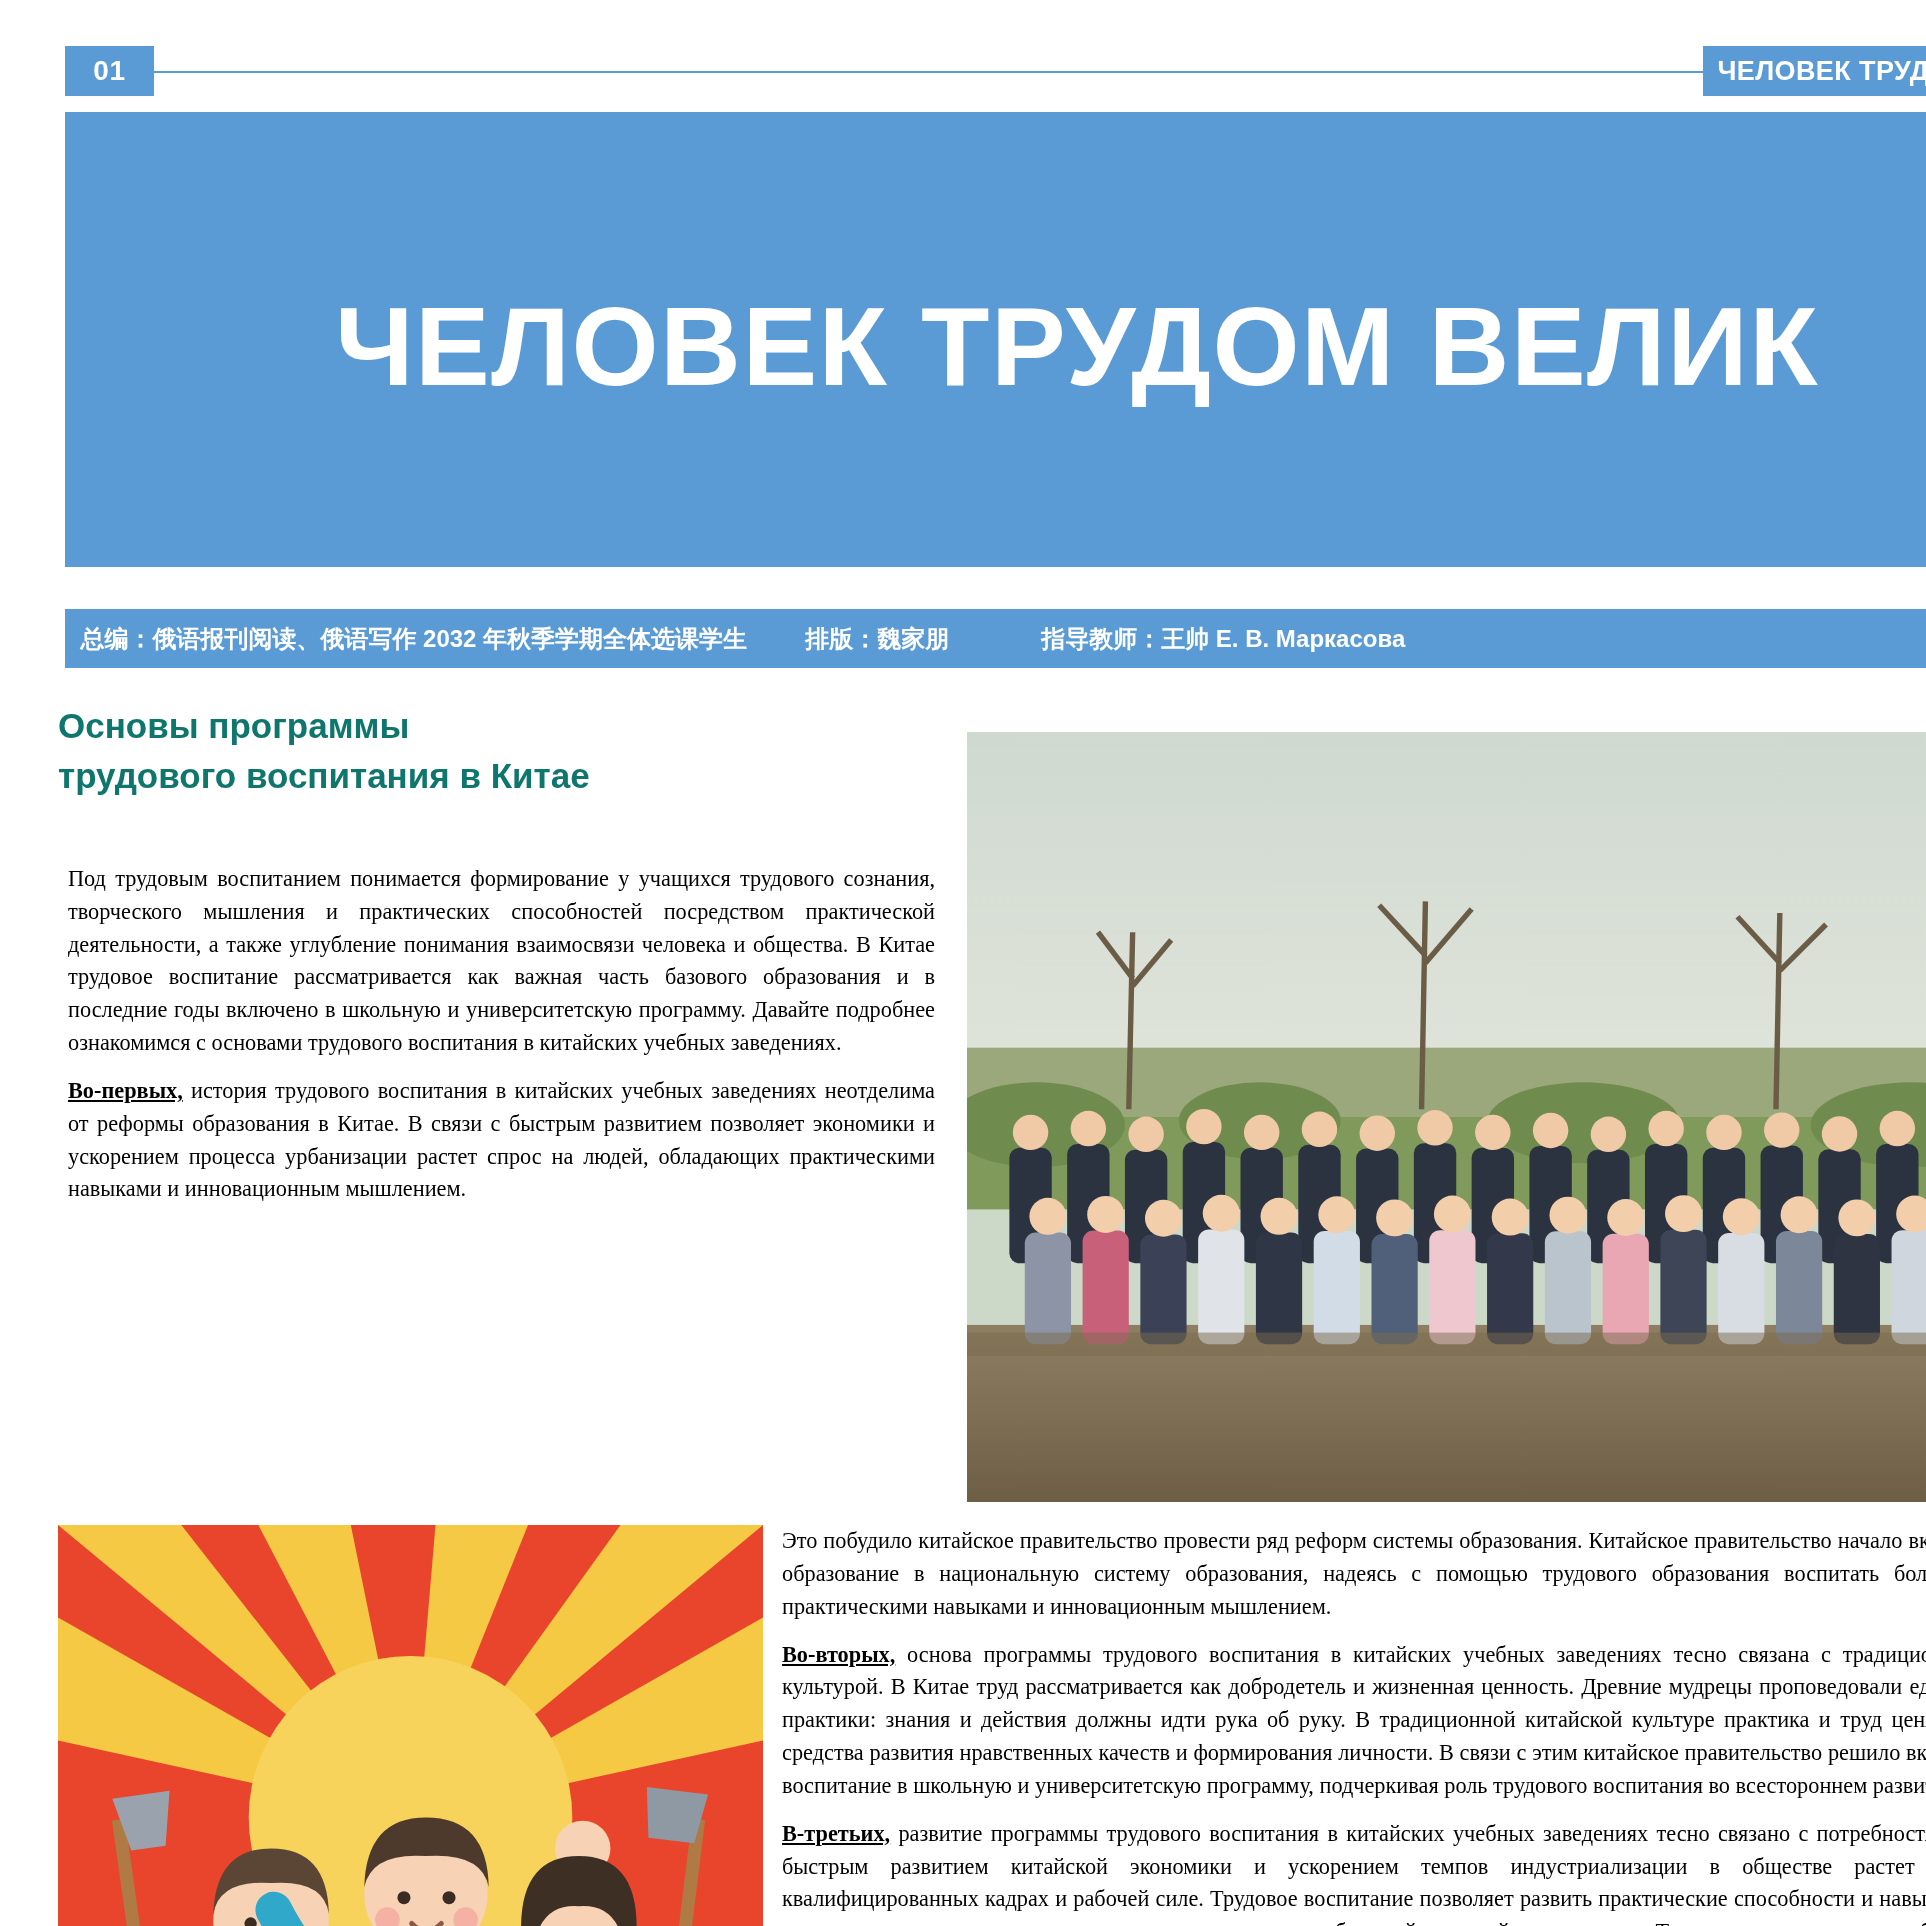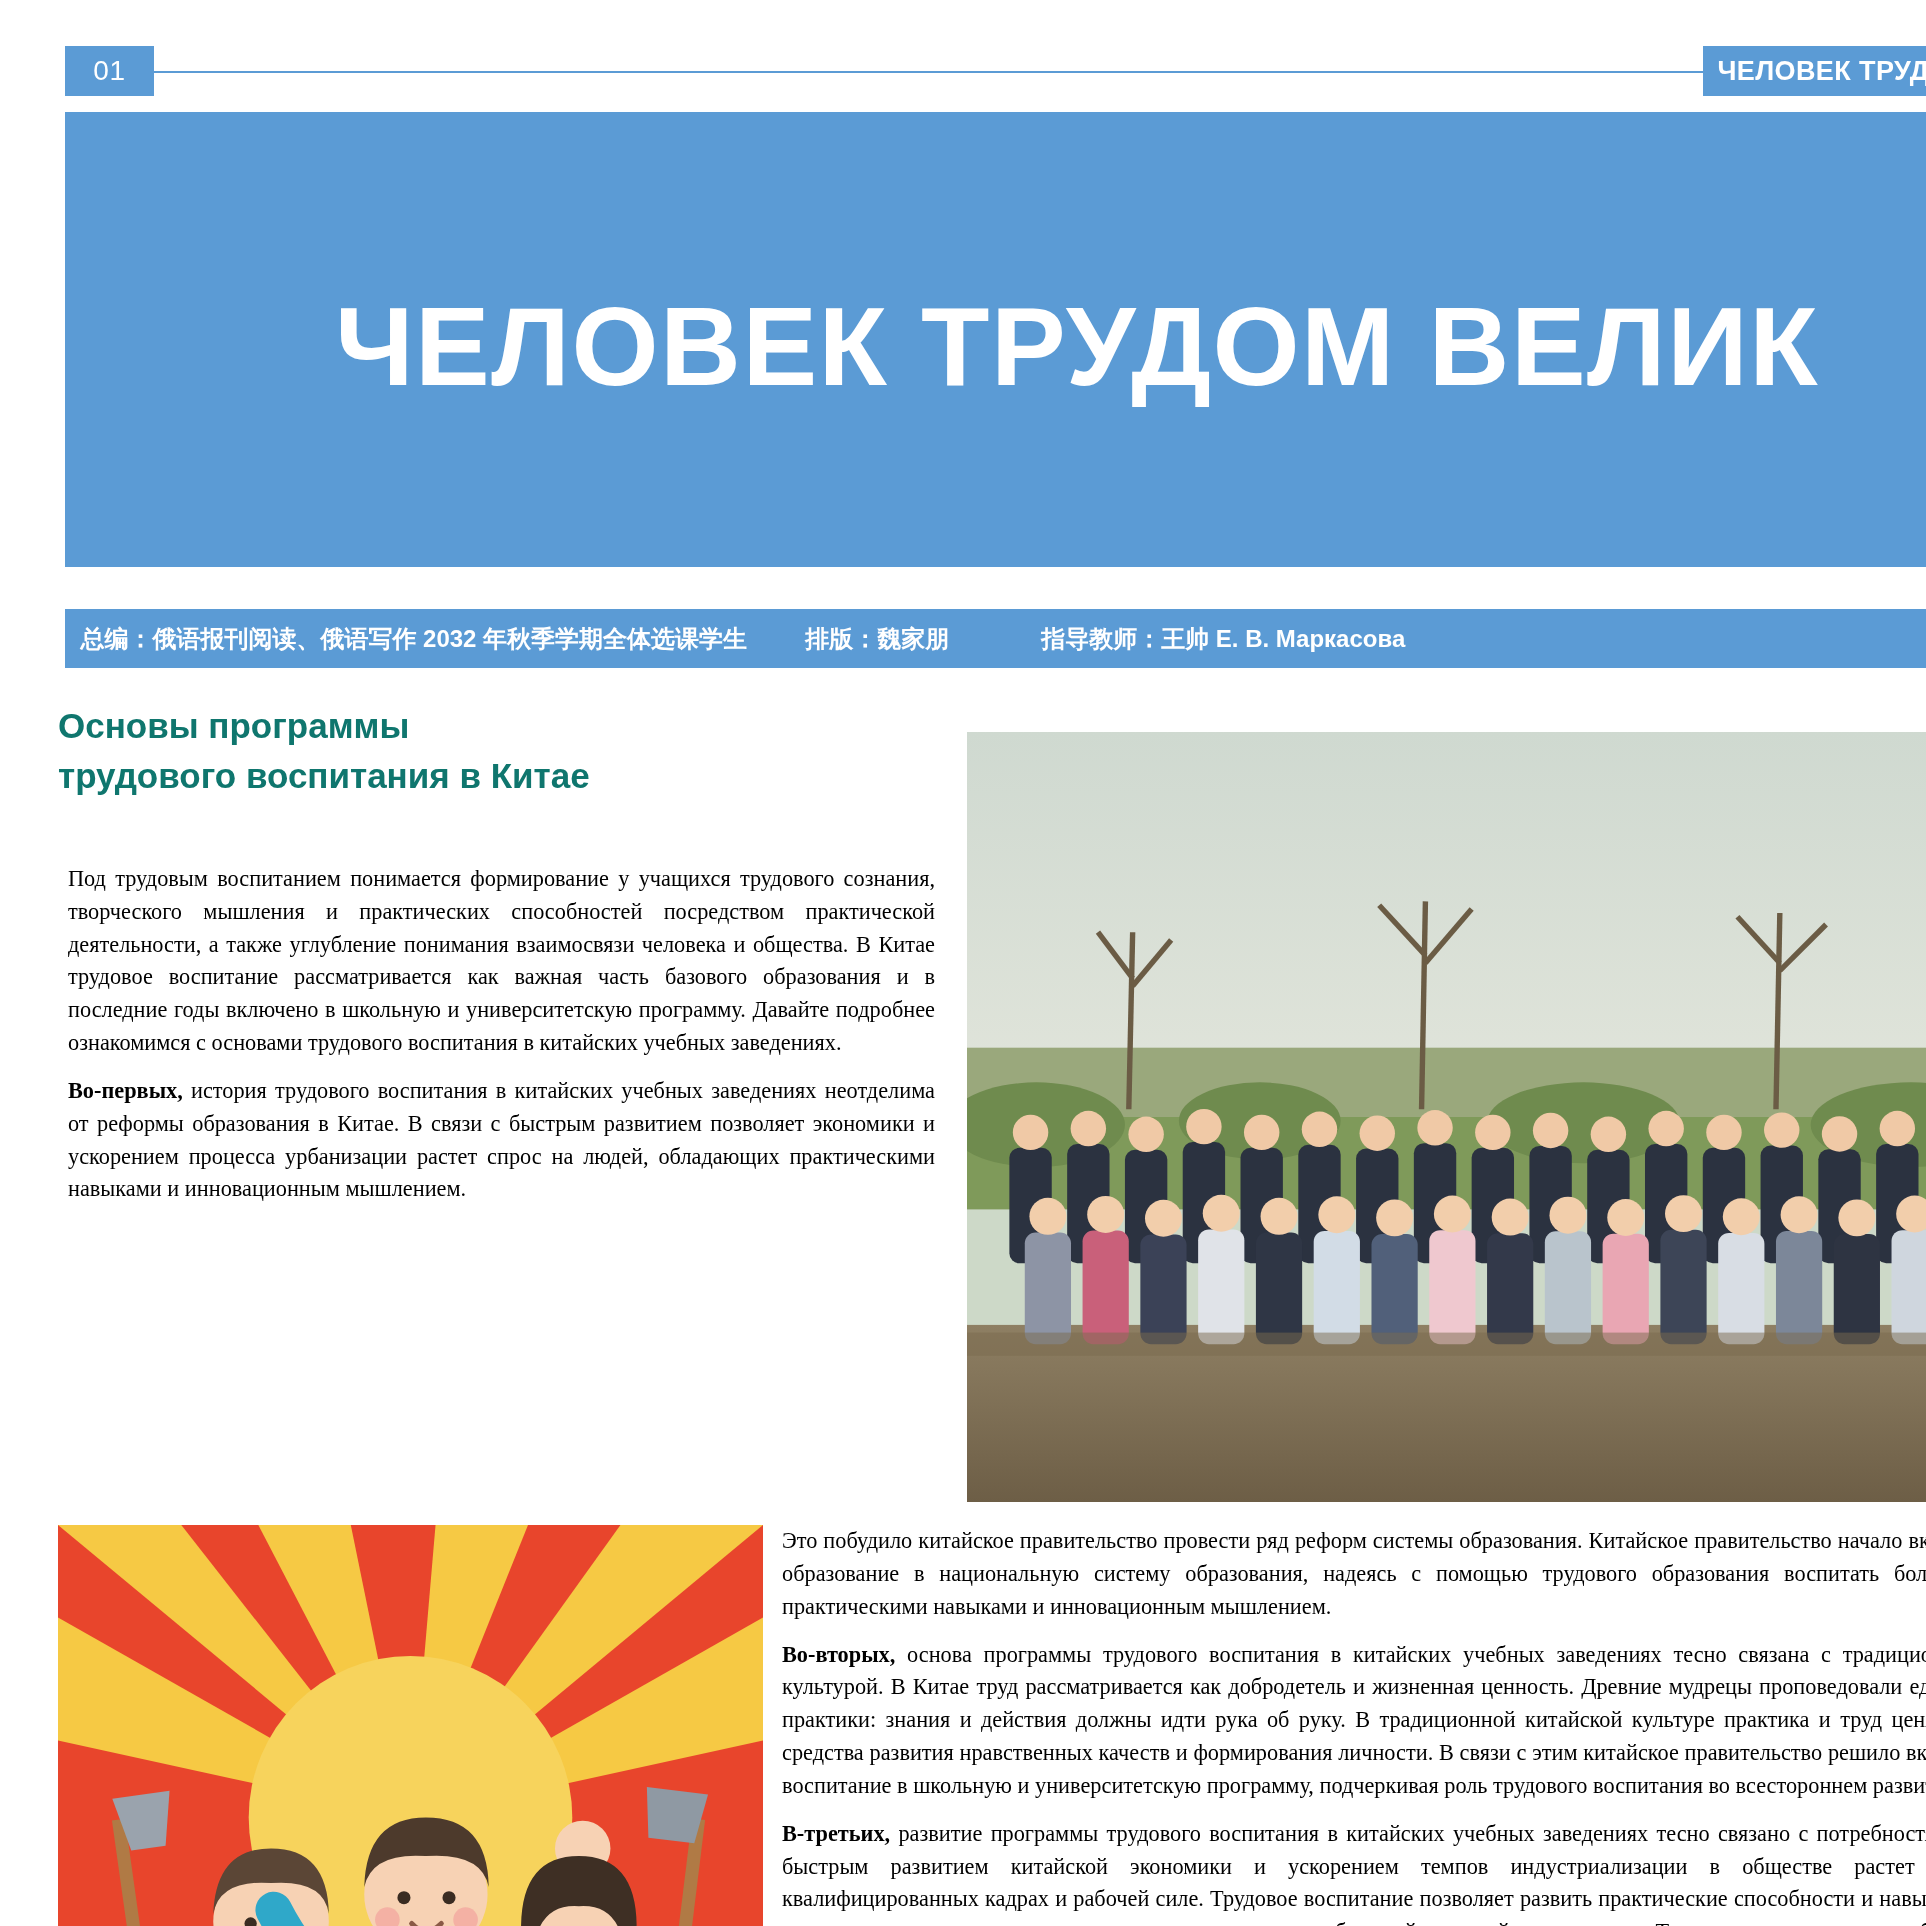--- a/index.html
+++ b/index.html
@@ -37,21 +37,21 @@
   }
   .page-num {
     position: absolute;
     top: 46px;
     left: 65px;
     width: 89px;
     height: 50px;
     background: #5b9bd5;
     color: #ffffff;
     font-family: "Liberation Sans", sans-serif;
-    font-weight: normal;
+    font-weight: bold;
     font-size: 28px;
     display: flex;
     align-items: center;
     justify-content: center;
     letter-spacing: 0.8px;
   }
   .topbar-title {
     position: absolute;
     top: 46px;
     right: 65px;
@@ -135,21 +135,21 @@
   .bodytext {
     font-family: "Liberation Serif", serif;
     font-size: 22.3px;
     line-height: 1.47;
     text-align: justify;
     text-justify: inter-word;
     color: #000000;
   }
   .bodytext p { margin: 0 0 15.4px 0; }
   .bodytext p:last-child { margin-bottom: 0; }
-  .lead { font-weight: bold; }
+  .lead { font-weight: bold; text-decoration: underline; }
 
   .col-left-top {
     position: absolute;
     top: 863px;
     left: 68px;
     width: 867px;
   }
 
   
   .photo {

